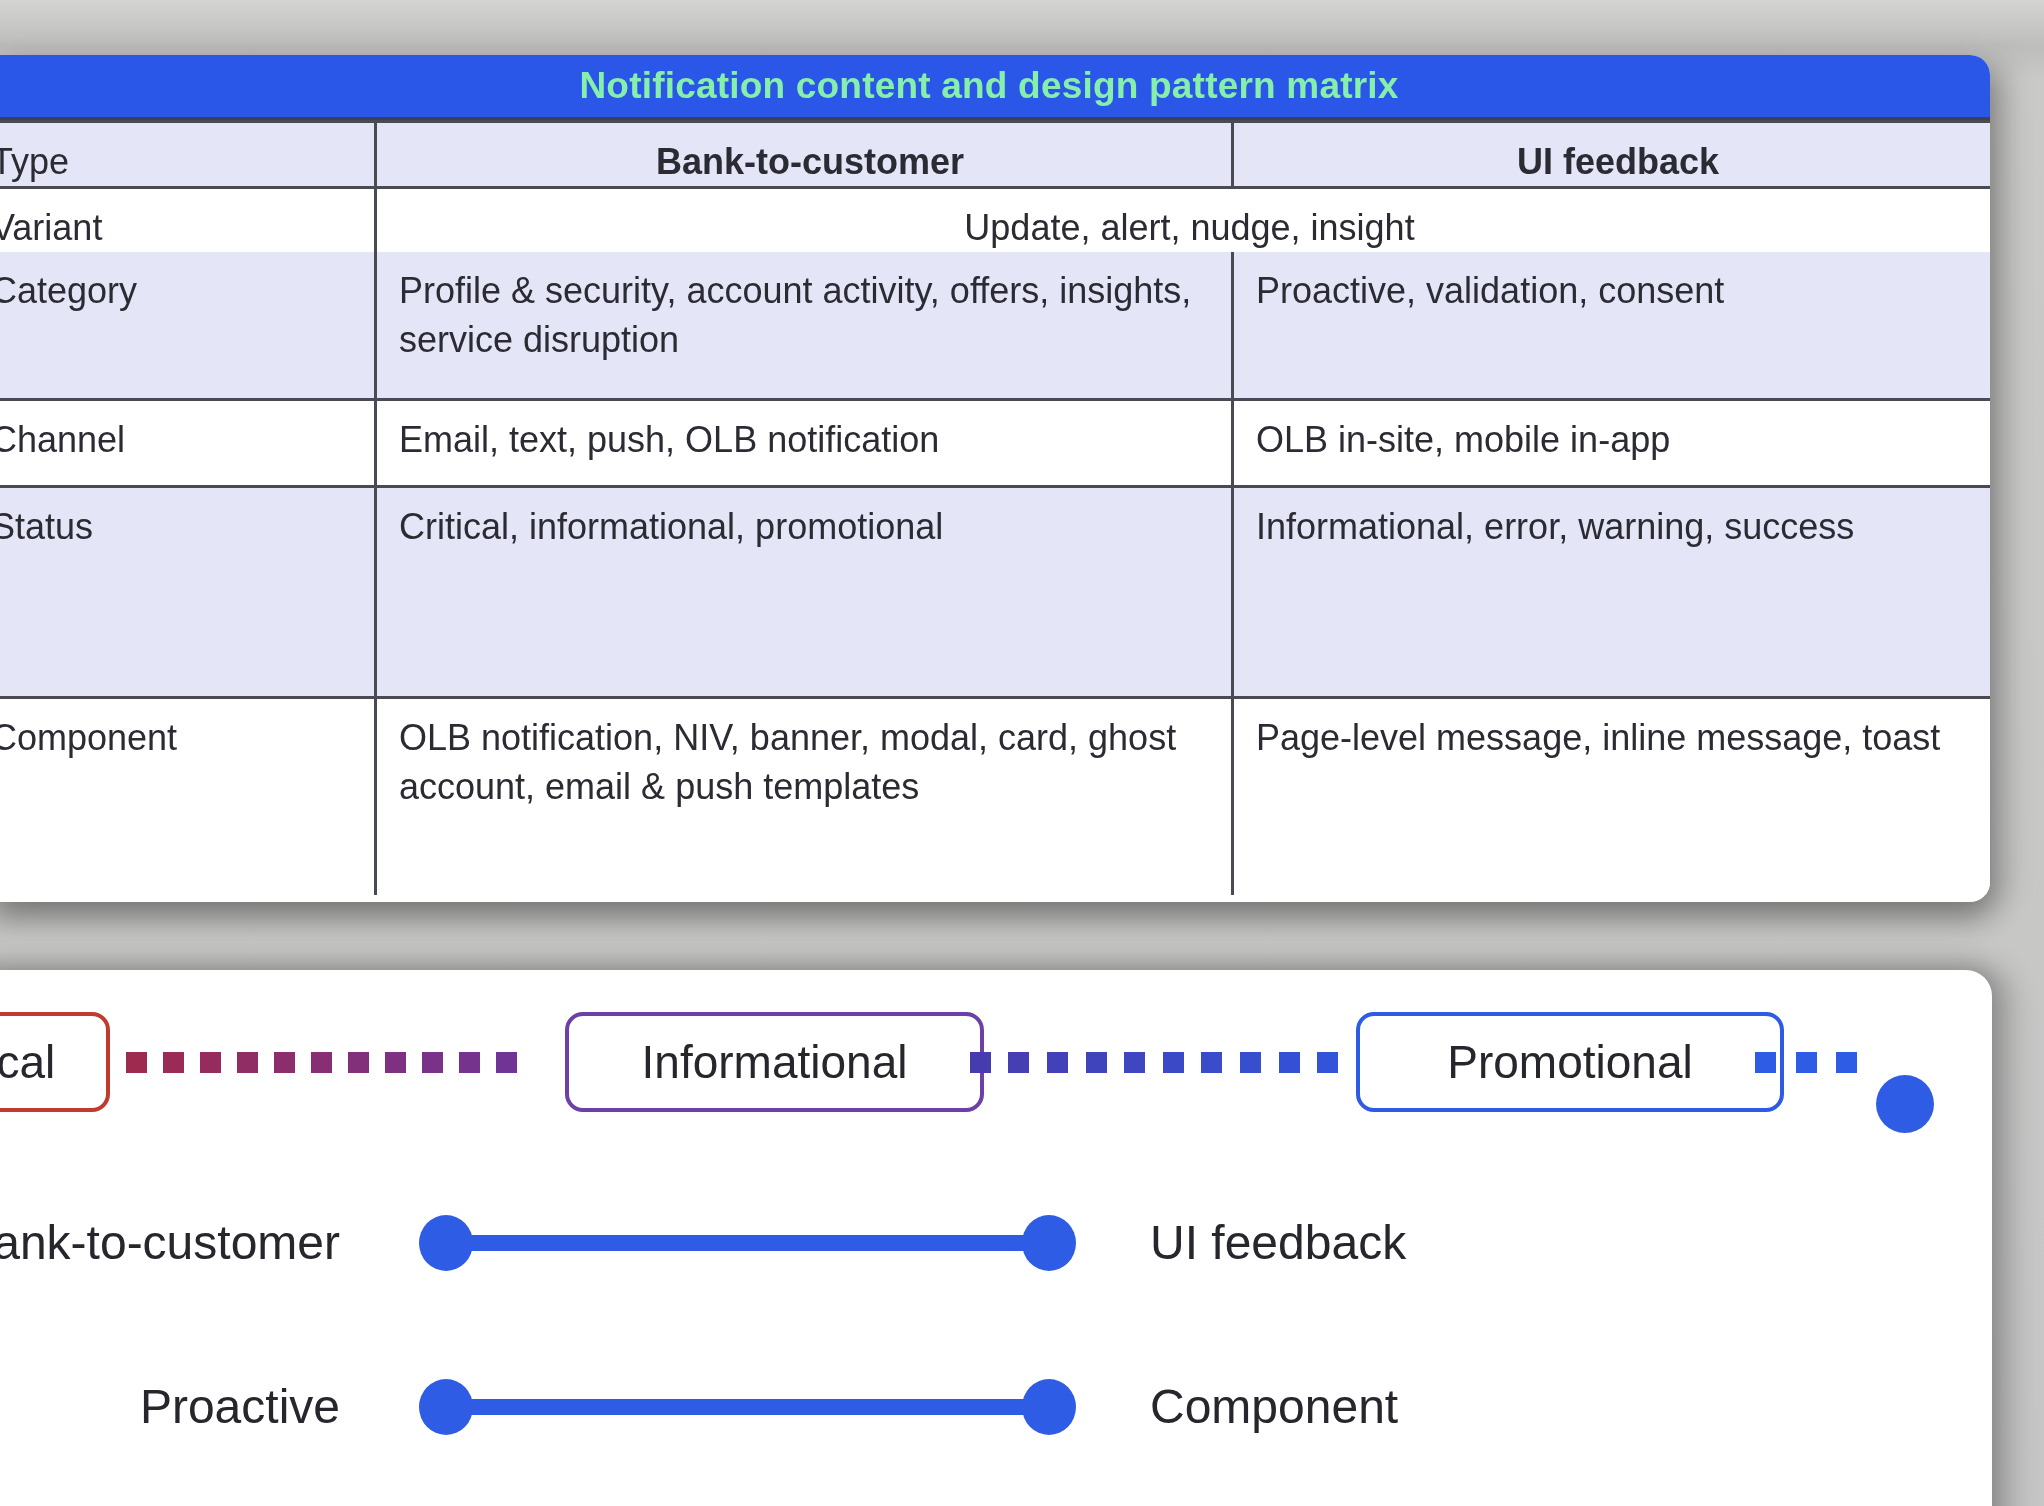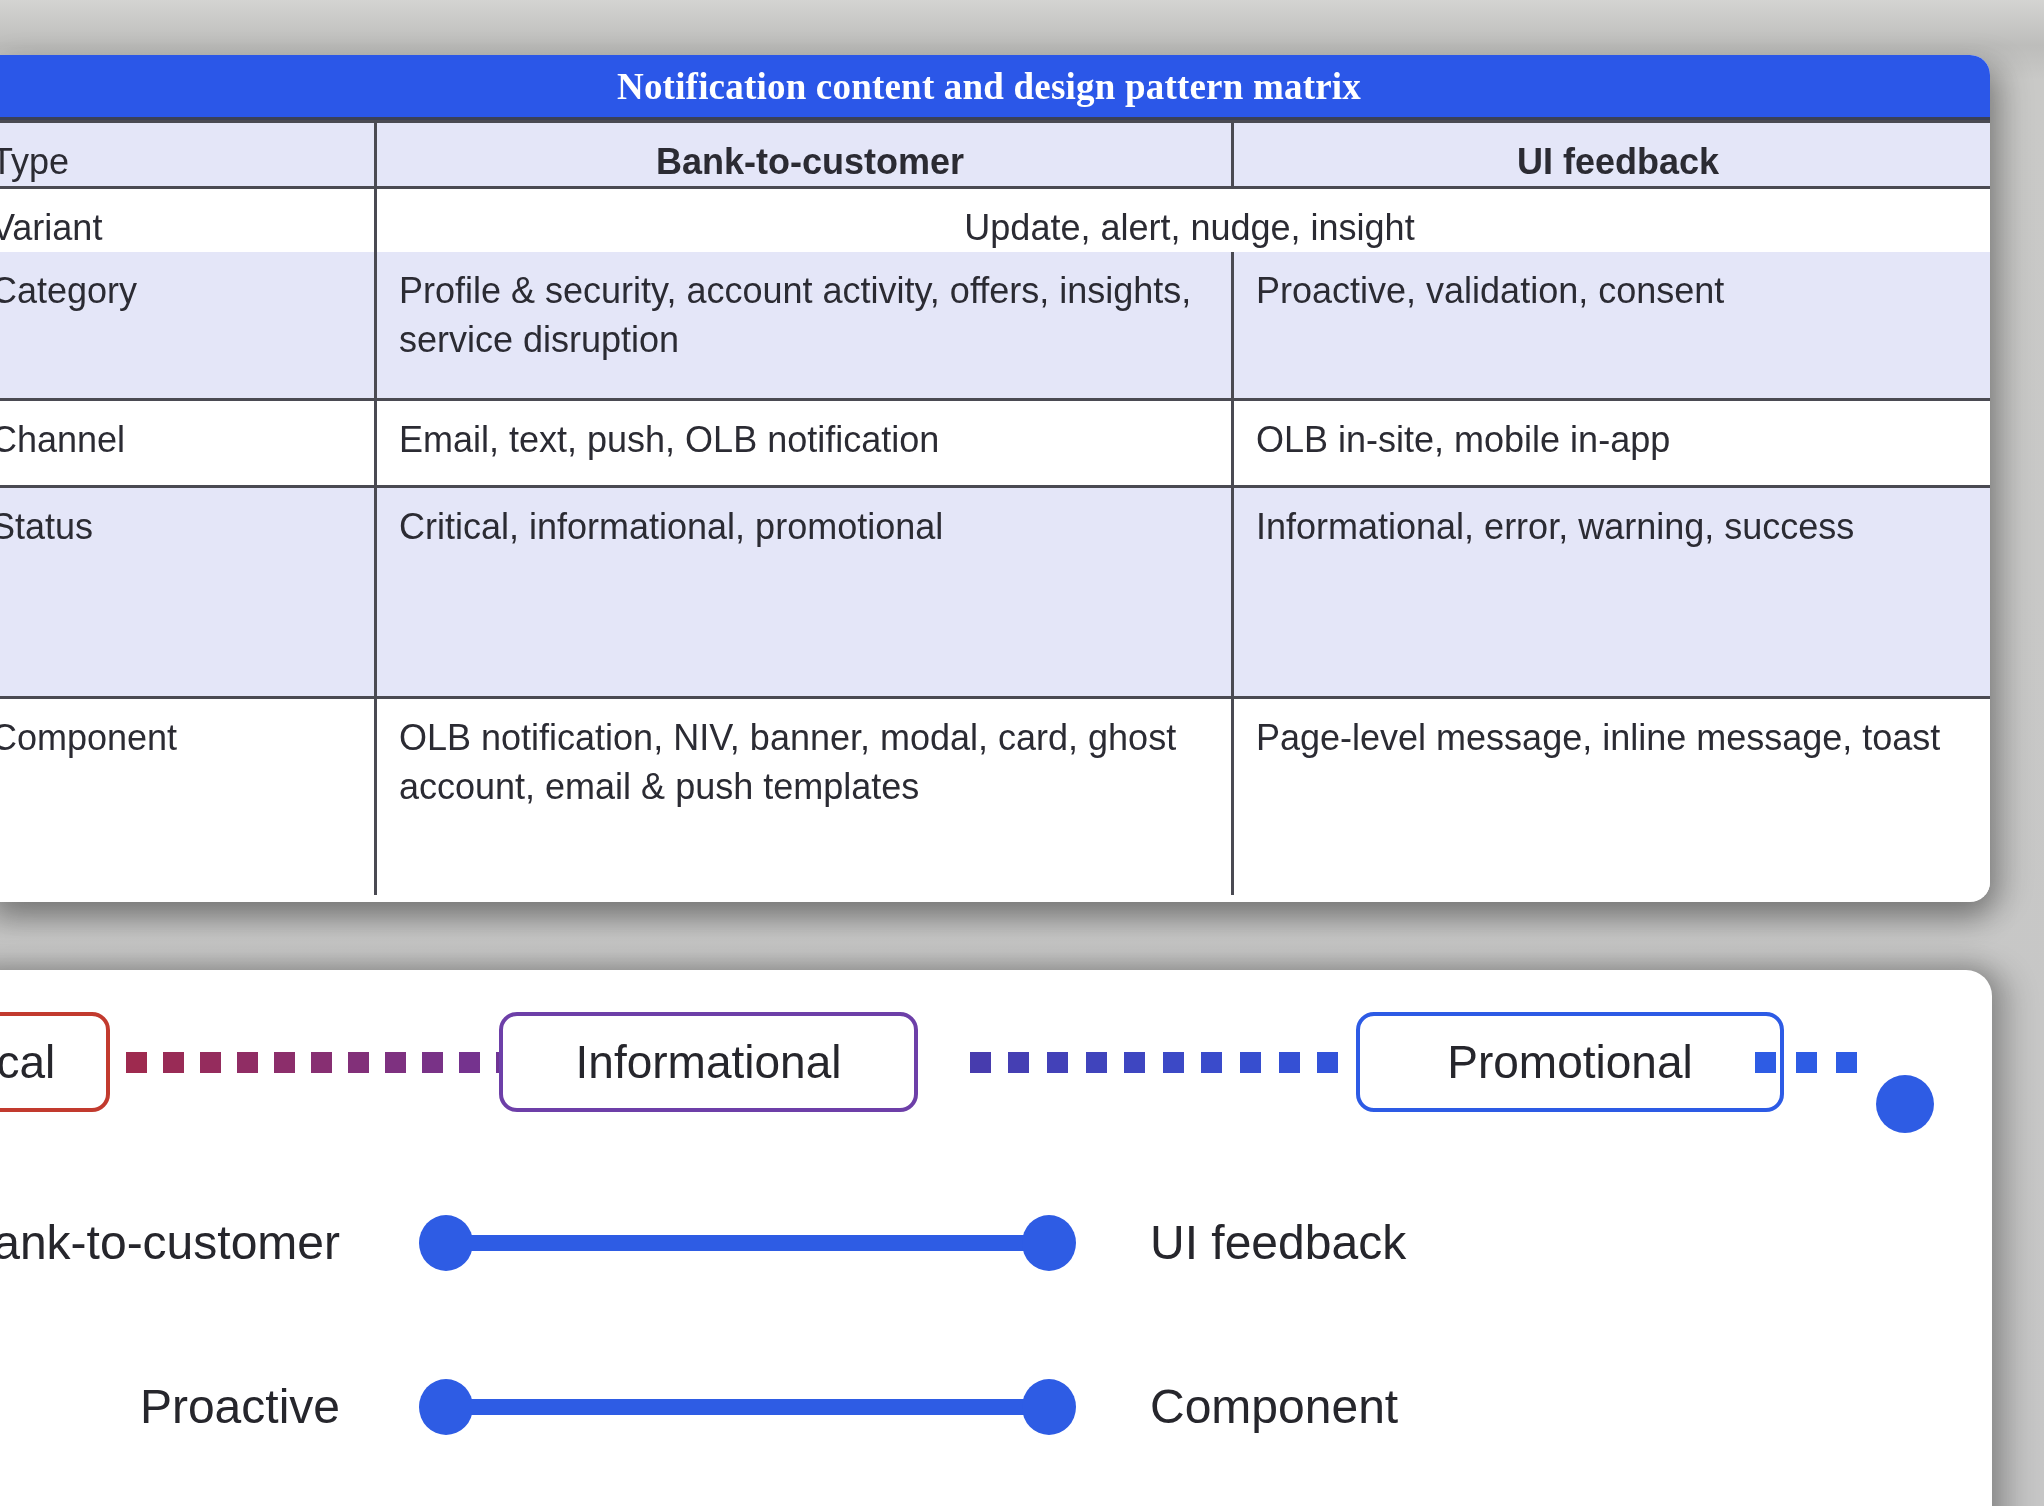--- a/index.html
+++ b/index.html
@@ -29,25 +29,24 @@
   }
   .title-bar {
     height: 62px;
     background: #2b57e8;
     border-bottom: 3px solid #3b4156;
     display: flex;
     align-items: center;
     justify-content: center;
   }
   .title-bar span {
-    color: #ffffff;
+    color: #86efac;
     font-size: 37px;
     font-weight: bold;
     letter-spacing: 0.2px;
-    font-family: Liberation Serif, serif;
   }
   .mrow {
     display: flex;
     box-sizing: border-box;
     border-top: 3px solid #4a4a52;
   }
   .mrow:first-of-type { border-top: none; }
   .mrow.lav { background: #e4e6f8; }
   .mrow.wht { background: #ffffff; }
   .cell {
@@ -95,21 +94,21 @@
     background: #ffffff;
     border: 4px solid #888;
     border-radius: 18px;
     display: flex;
     align-items: center;
     justify-content: center;
     font-size: 46px;
     color: #26262c;
   }
   .node-critical      { left: -100px; width: 250px; }
-  .node-informational { left: 539px;  width: 419px; }
+  .node-informational { left: 605px;  width: 419px; }
   .node-promotional   { left: 1396px; width: 428px; }
   .dash-seg {
     position: absolute;
     top: 0;
     height: 100px;
     display: flex;
     align-items: center;
     justify-content: space-evenly;
   }
   .seg-0 { left: 150px;  width: 423px; }

